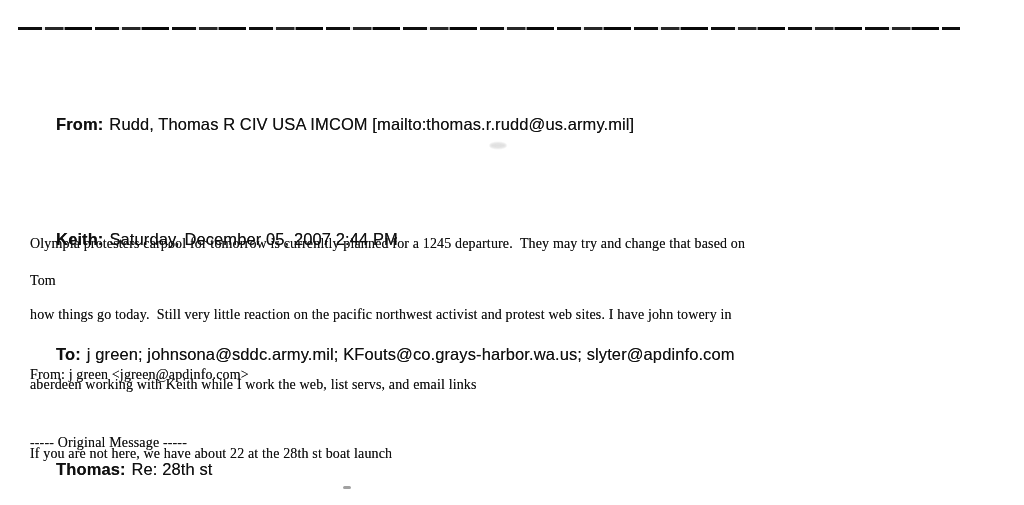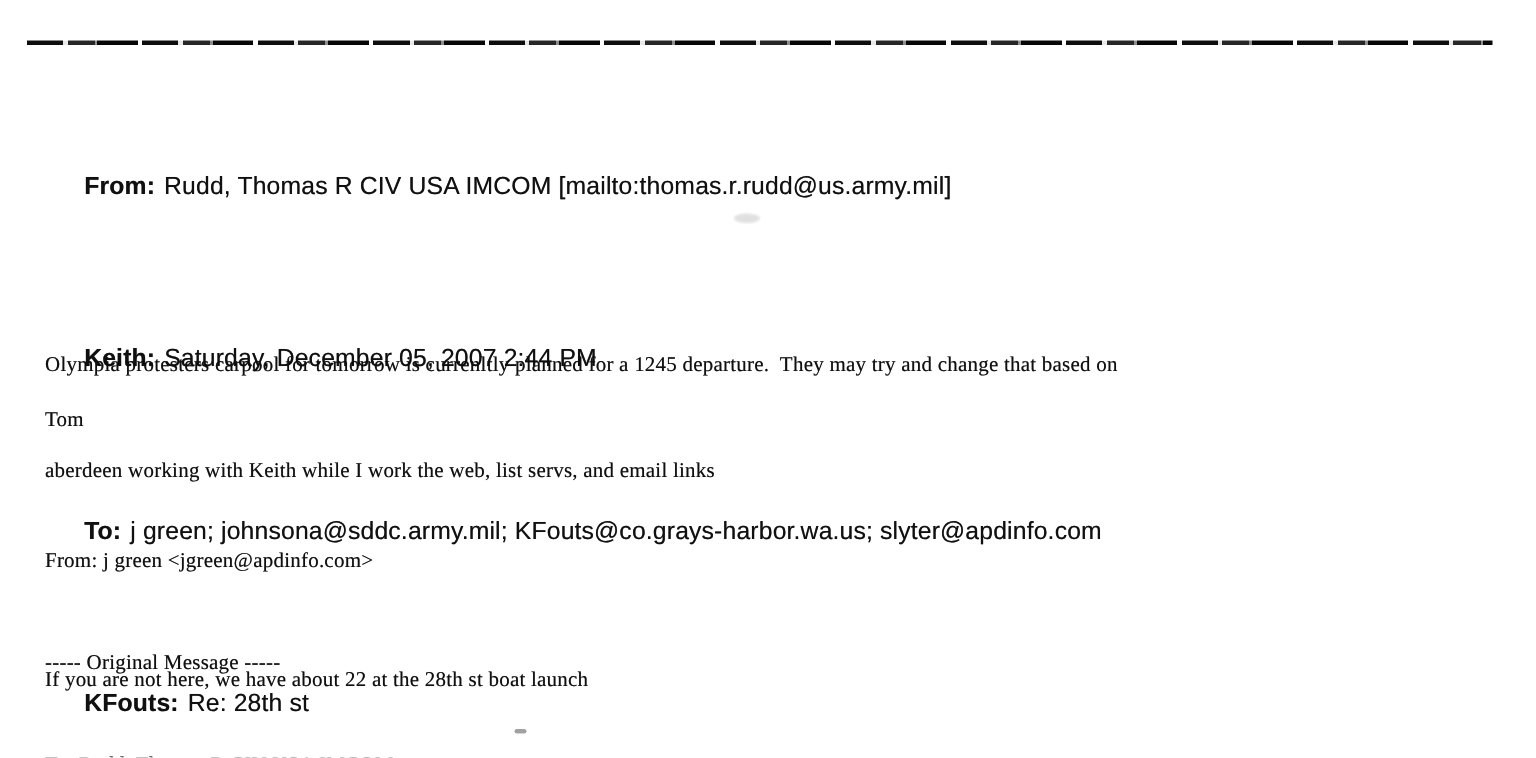--- a/index.html
+++ b/index.html
@@ -8,21 +8,20 @@
     background: #ffffff;
   }
   .page {
     position: relative;
     width: 960px;
     height: 505px;
     background: #ffffff;
     overflow: hidden;
     color: #161616;
     filter: blur(0.22px) contrast(1.06);
-    padding-left: 35px;
   }
   
   .scan-line {
     position: absolute;
     left: 18px;
     top: 27px;
     width: 994px;
     height: 3px;
     background:
       repeating-linear-gradient(90deg,
@@ -110,26 +109,27 @@
     <div>
       <span class="h-label">From:</span><span>Rudd, Thomas R CIV USA IMCOM [mailto:thomas.r.rudd@us.army.mil]</span>
     </div>
     <div>
       <span class="h-label">Keith:</span><span>Saturday, December 05, 2007 2:44 PM</span>
     </div>
     <div>
       <span class="h-label">To:</span><span>j green; johnsona@sddc.army.mil; KFouts@co.grays-harbor.wa.us; slyter@apdinfo.com</span>
     </div>
     <div>
-      <span class="h-label">KFouts:</span><span>Re: 28th st</span>
+      <span class="h-label">Thomas:</span><span>Re: 28th st</span>
     </div>
   </div>
 
   <div class="serif body-block">
     <div>Olympia protesters carpool for tomorrow is currenltly planned for a 1245 departure.  They may try and change that based on</div>
+    <div>how things go today.  Still very little reaction on the pacific northwest activist and protest web sites. I have john towery in</div>
     <div>aberdeen working with Keith while I work the web, list servs, and email links</div>
   </div>
 
   <div class="serif signature">Tom</div>
 
   <div class="serif quoted-block">
     <div>From: j green &lt;jgreen@apdinfo.com&gt;</div>
     <div>----- Original Message -----</div>
     <div>To: Rudd, Thomas R CIV USA IMCOM</div>
     

